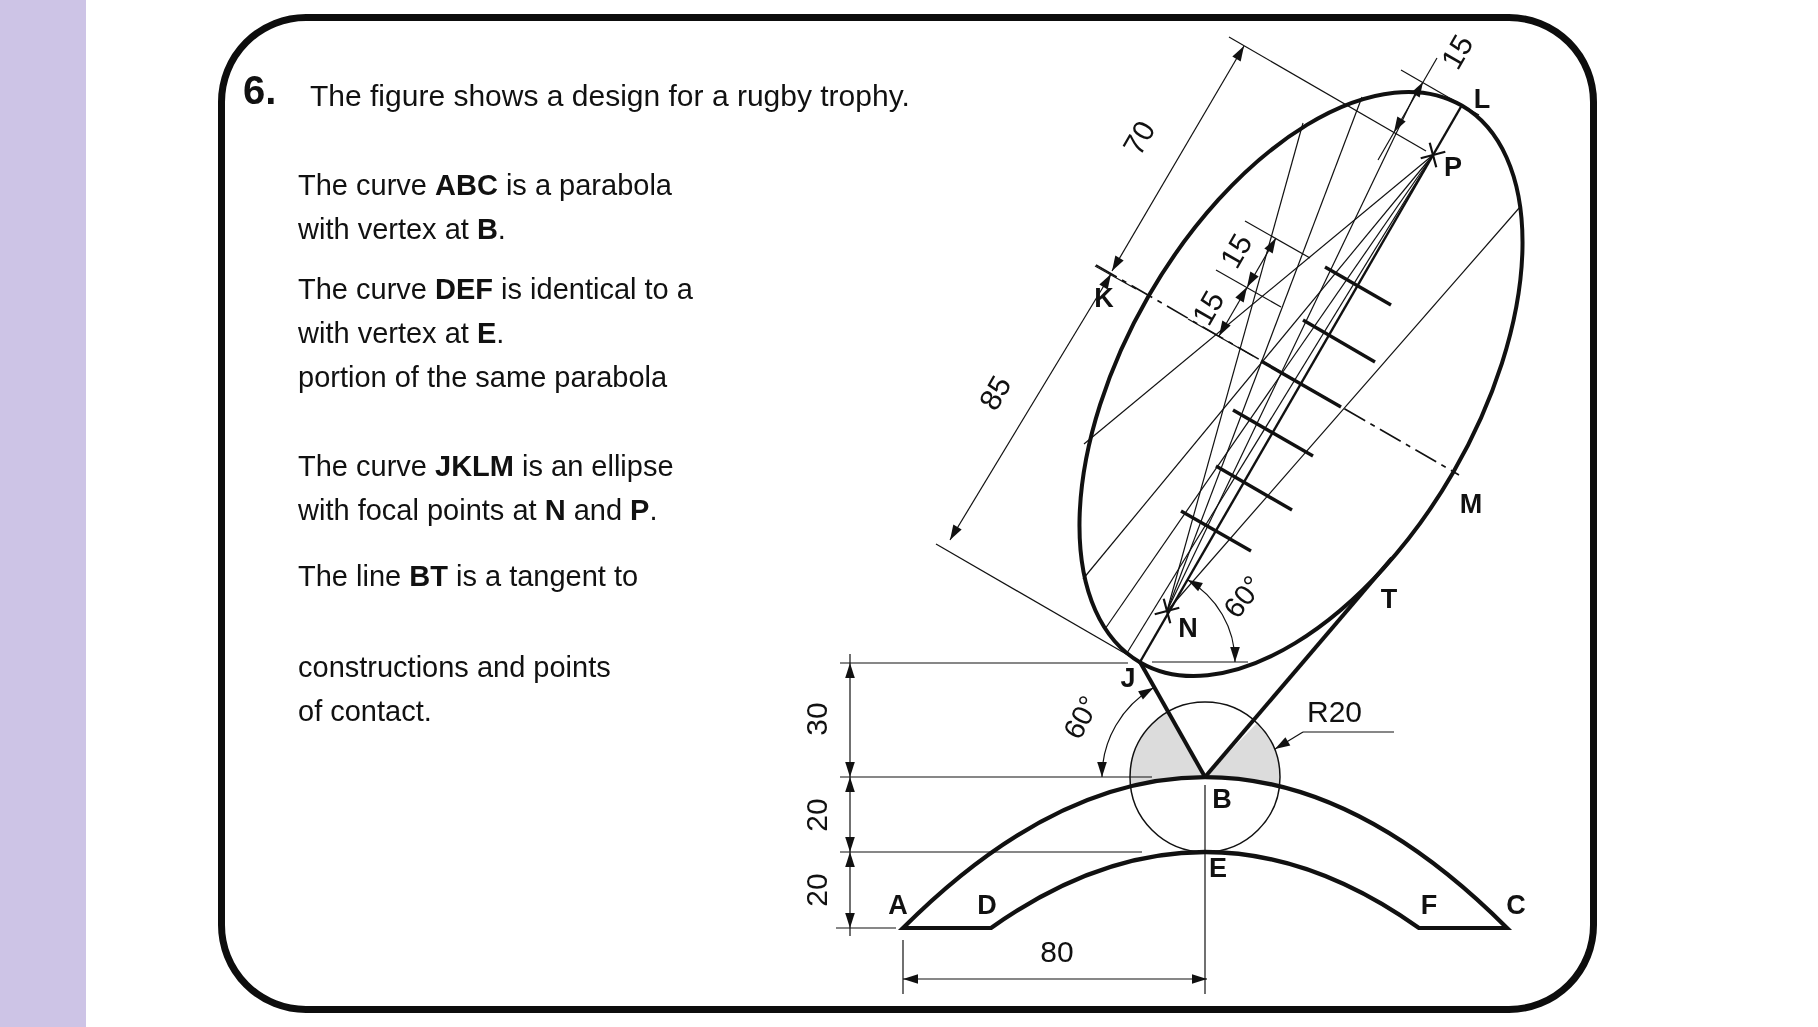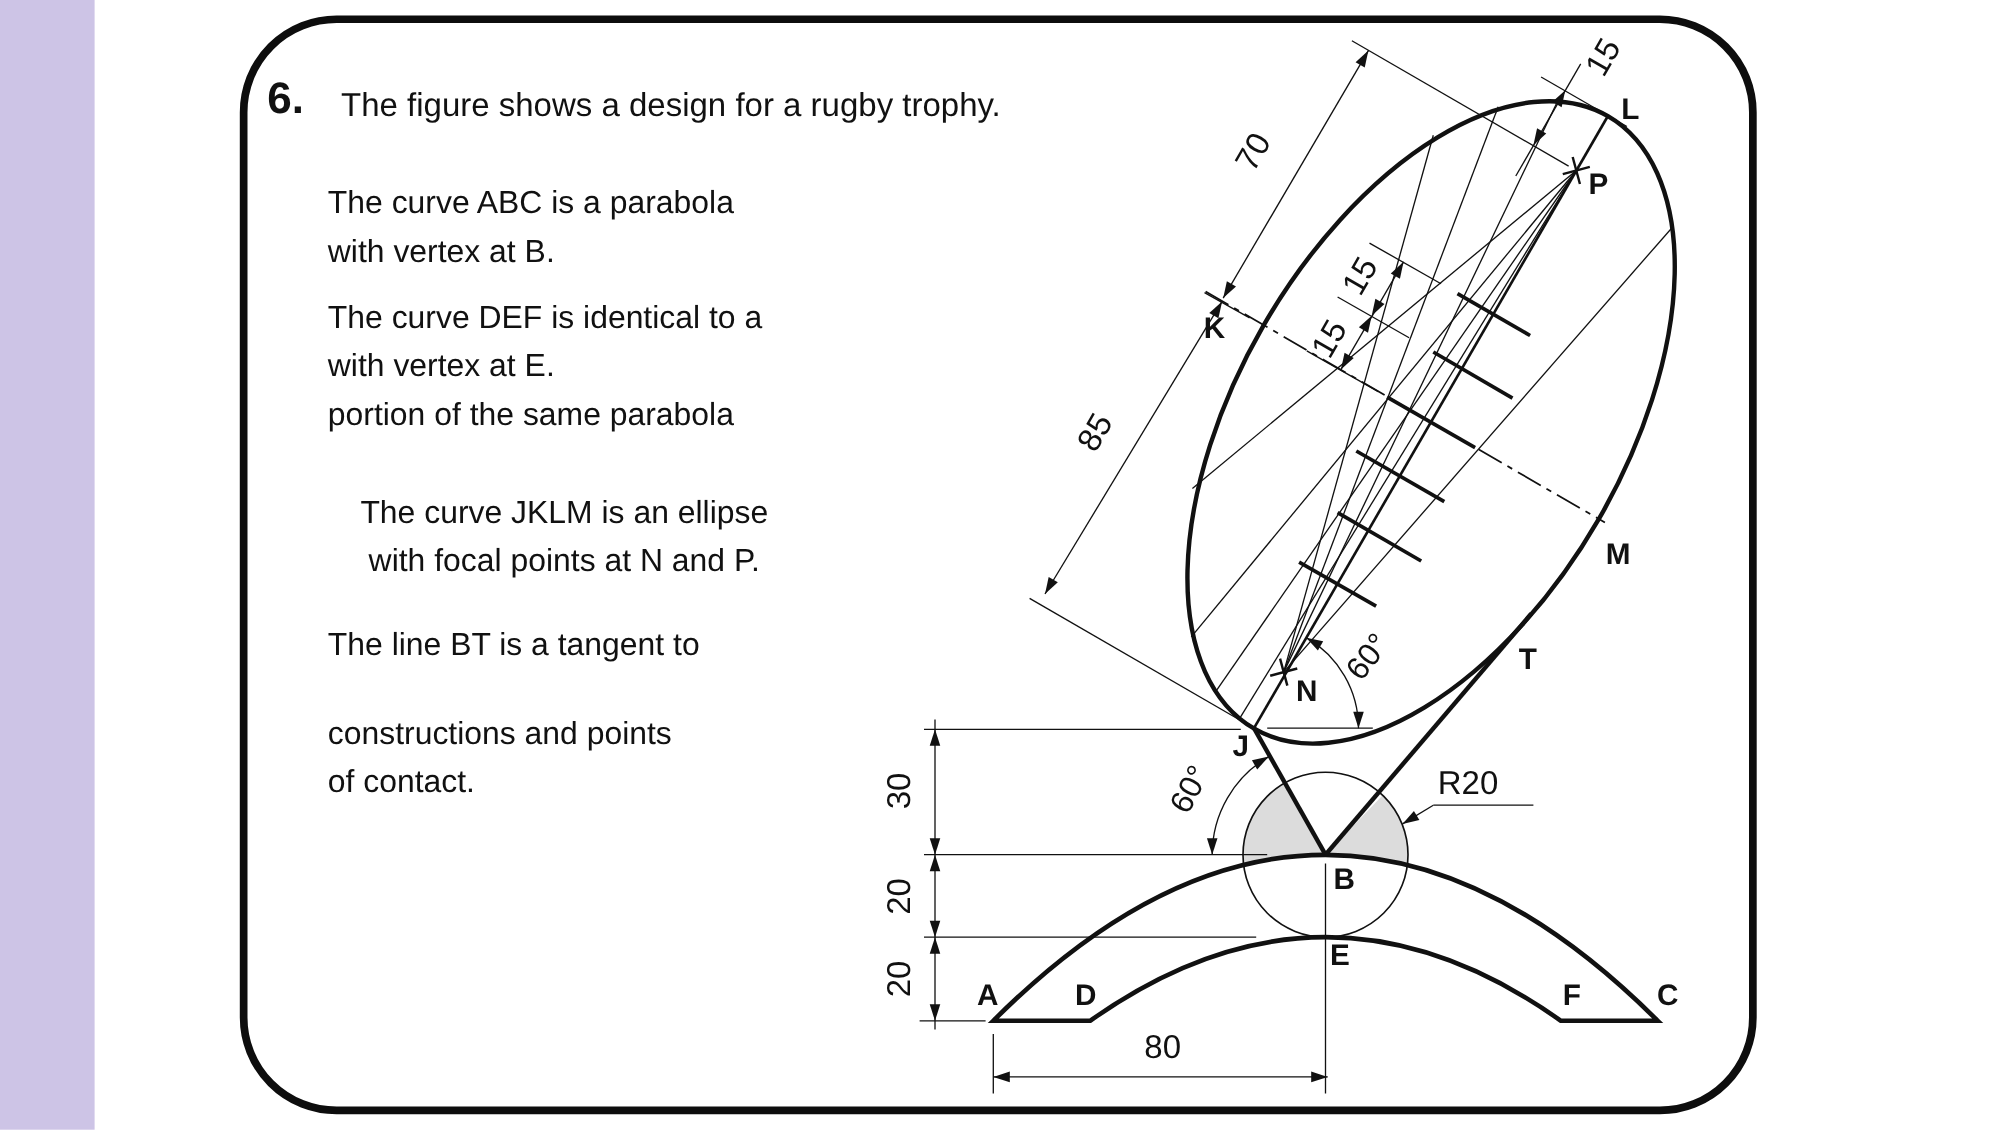--- a/index.html
+++ b/index.html
@@ -23,24 +23,24 @@
   }
   .q-heading{
     position:absolute;left:310px;top:76px;
     font-size:30px;line-height:40px;
   }
   .instructions{
     position:absolute;left:298px;top:163px;width:430px;
   }
   .para{margin:0 0 16px 0;}
   .para:nth-child(2){margin-bottom:45px;}
-  .para:nth-child(3){margin-bottom:32px;text-align:center;}
-  .para:nth-child(4){margin-bottom:37px;}
+  .para:nth-child(3){margin-bottom:22px;}
+  .para:nth-child(4){margin-bottom:47px;}
   .line{font-size:29px;line-height:44px;white-space:nowrap;}
-  .line .b{font-weight:normal;}
+  .line .b{font-weight:bold;}
   svg.drawing{position:absolute;left:0;top:0;width:1818px;height:1027px;}
   svg .lbl{font-family:"Liberation Sans",sans-serif;font-weight:bold;font-size:27px;fill:#111;}
   svg .dim{font-family:"Liberation Sans",sans-serif;font-size:30px;fill:#111;}
   svg .ang{font-family:"Liberation Sans",sans-serif;font-size:29px;fill:#111;}
 </style>
 </head>
 <body>
 
 <div class="sidebar"></div>
 <div class="card"></div>

